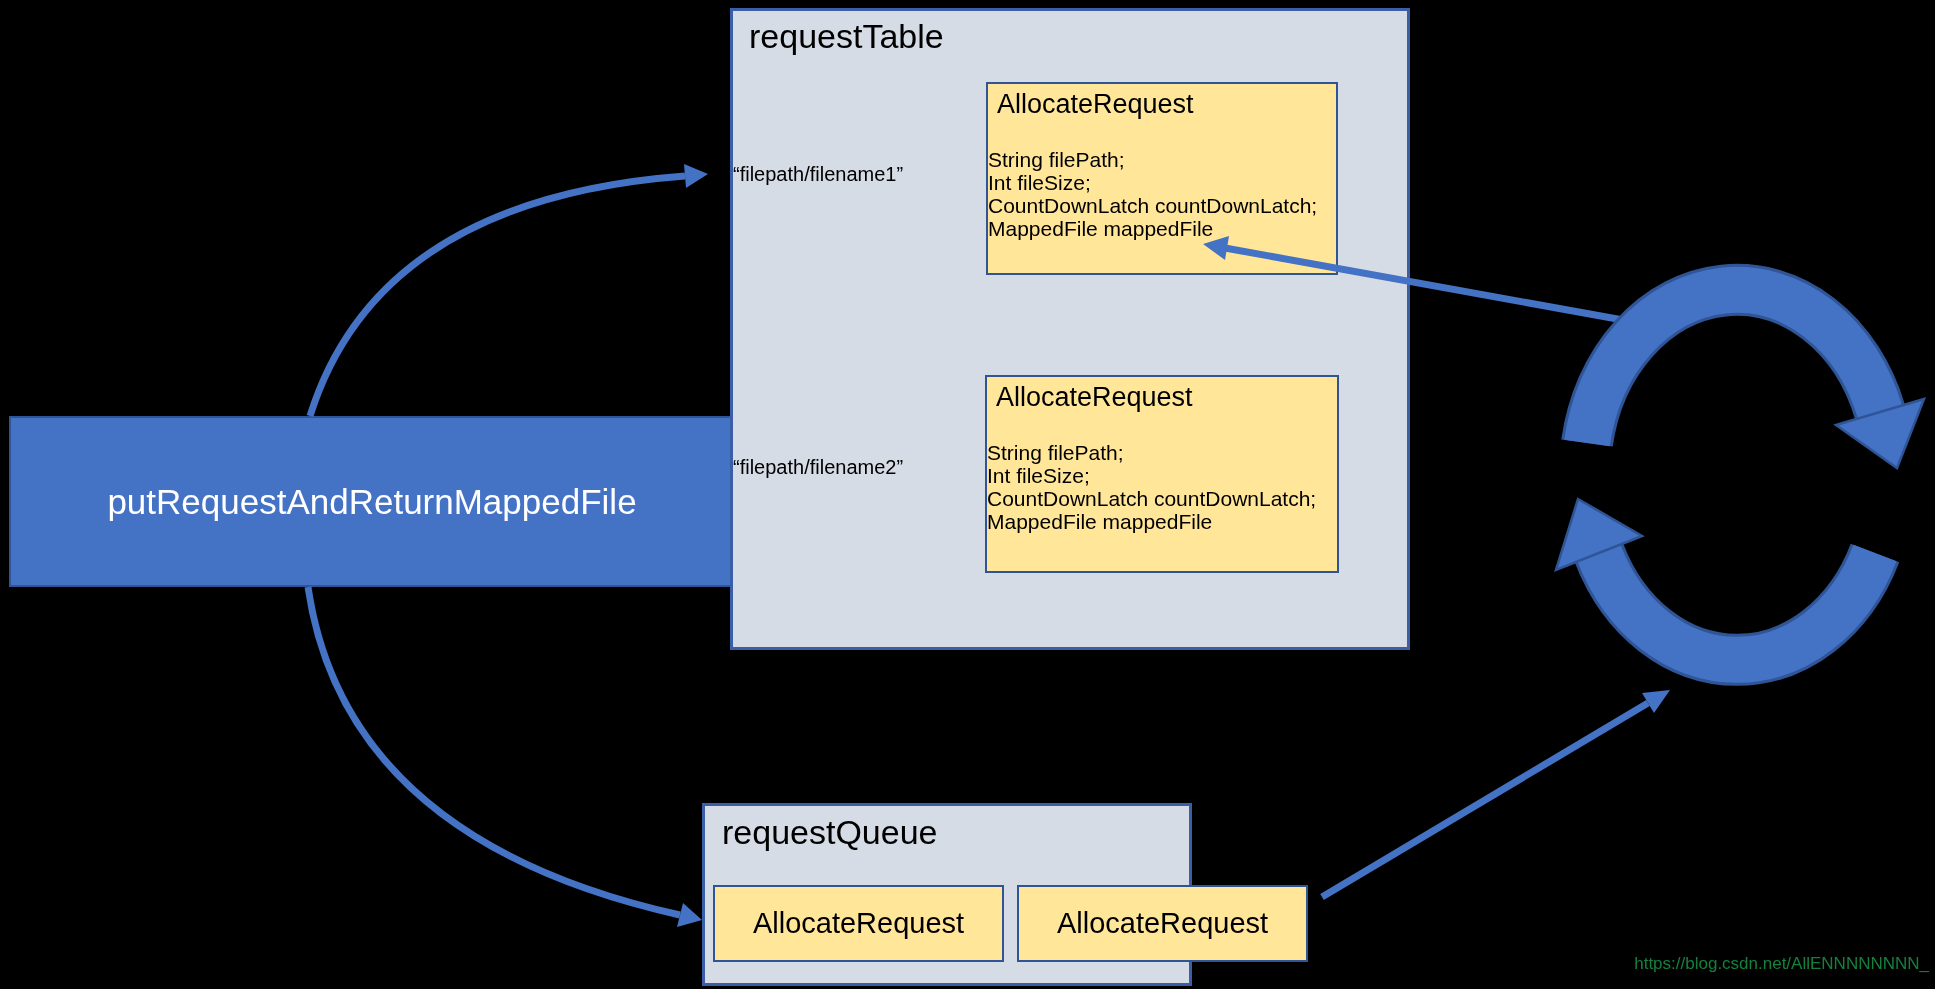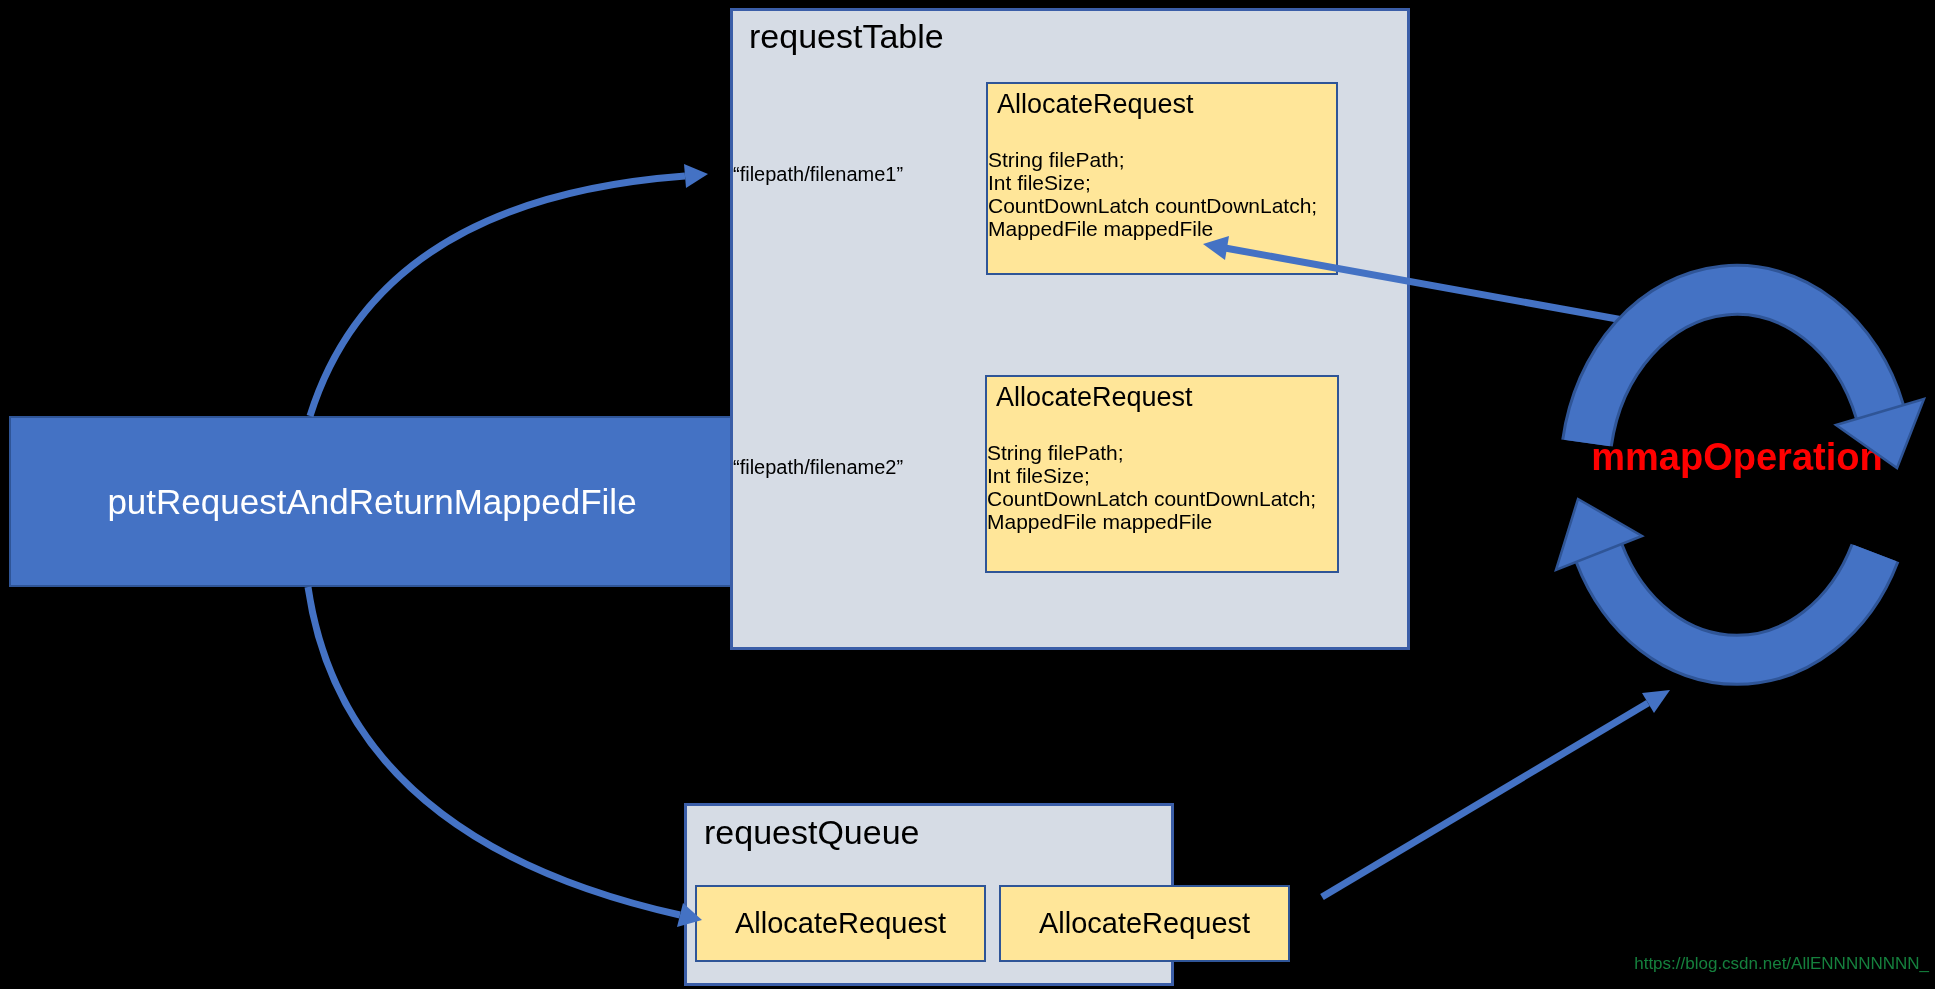--- a/index.html
+++ b/index.html
@@ -13,21 +13,21 @@
     left:9px;top:416px;width:726px;height:171px;
     background:#4472C4;border:2px solid #2F5597;
     display:flex;align-items:center;justify-content:center;
     color:#fff;font-size:35px;white-space:nowrap;
   }
   
   .container{
     background:#D6DCE5;border:3px solid #3B5EA8;
   }
   .request-table{left:730px;top:8px;width:680px;height:642px;}
-  .request-queue{left:684px;top:803px;width:490px;height:183px;}
+  .request-queue{left:702px;top:803px;width:490px;height:183px;}
   .container-title{position:absolute;font-size:34px;line-height:40px;white-space:nowrap;}
   .rt-title{left:16px;top:5px;}
   .rq-title{left:17px;top:6px;}
   
   .map-key{position:absolute;left:0;font-size:20px;line-height:34px;white-space:nowrap;}
   .key-1{top:146px;}
   .key-2{top:439px;}
   
   .obj{
     position:absolute;background:#FFE699;border:2px solid #2F5597;box-sizing:border-box;
@@ -97,21 +97,20 @@
   <div class="box container request-queue">
     <div class="container-title rq-title">requestQueue</div>
     <div class="queue-item qi-1">
       <span>AllocateRequest</span>
     </div>
     <div class="queue-item qi-2">
       <span>AllocateRequest</span>
     </div>
   </div>
 
-  <div class="mmap-label">mmapOperation</div>
 
   <div class="watermark">https://blog.csdn.net/AllENNNNNNNN_</div>
 
   <svg class="overlay" viewBox="0 0 1935 989" xmlns="http://www.w3.org/2000/svg">
 
     <g>
       <path d="M 310 416 Q 378 199 685 176" fill="none" stroke="#4472C4" stroke-width="7"></path>
       <polygon points="708,174 686,188 684,164" fill="#4472C4"></polygon>
     </g>
 

